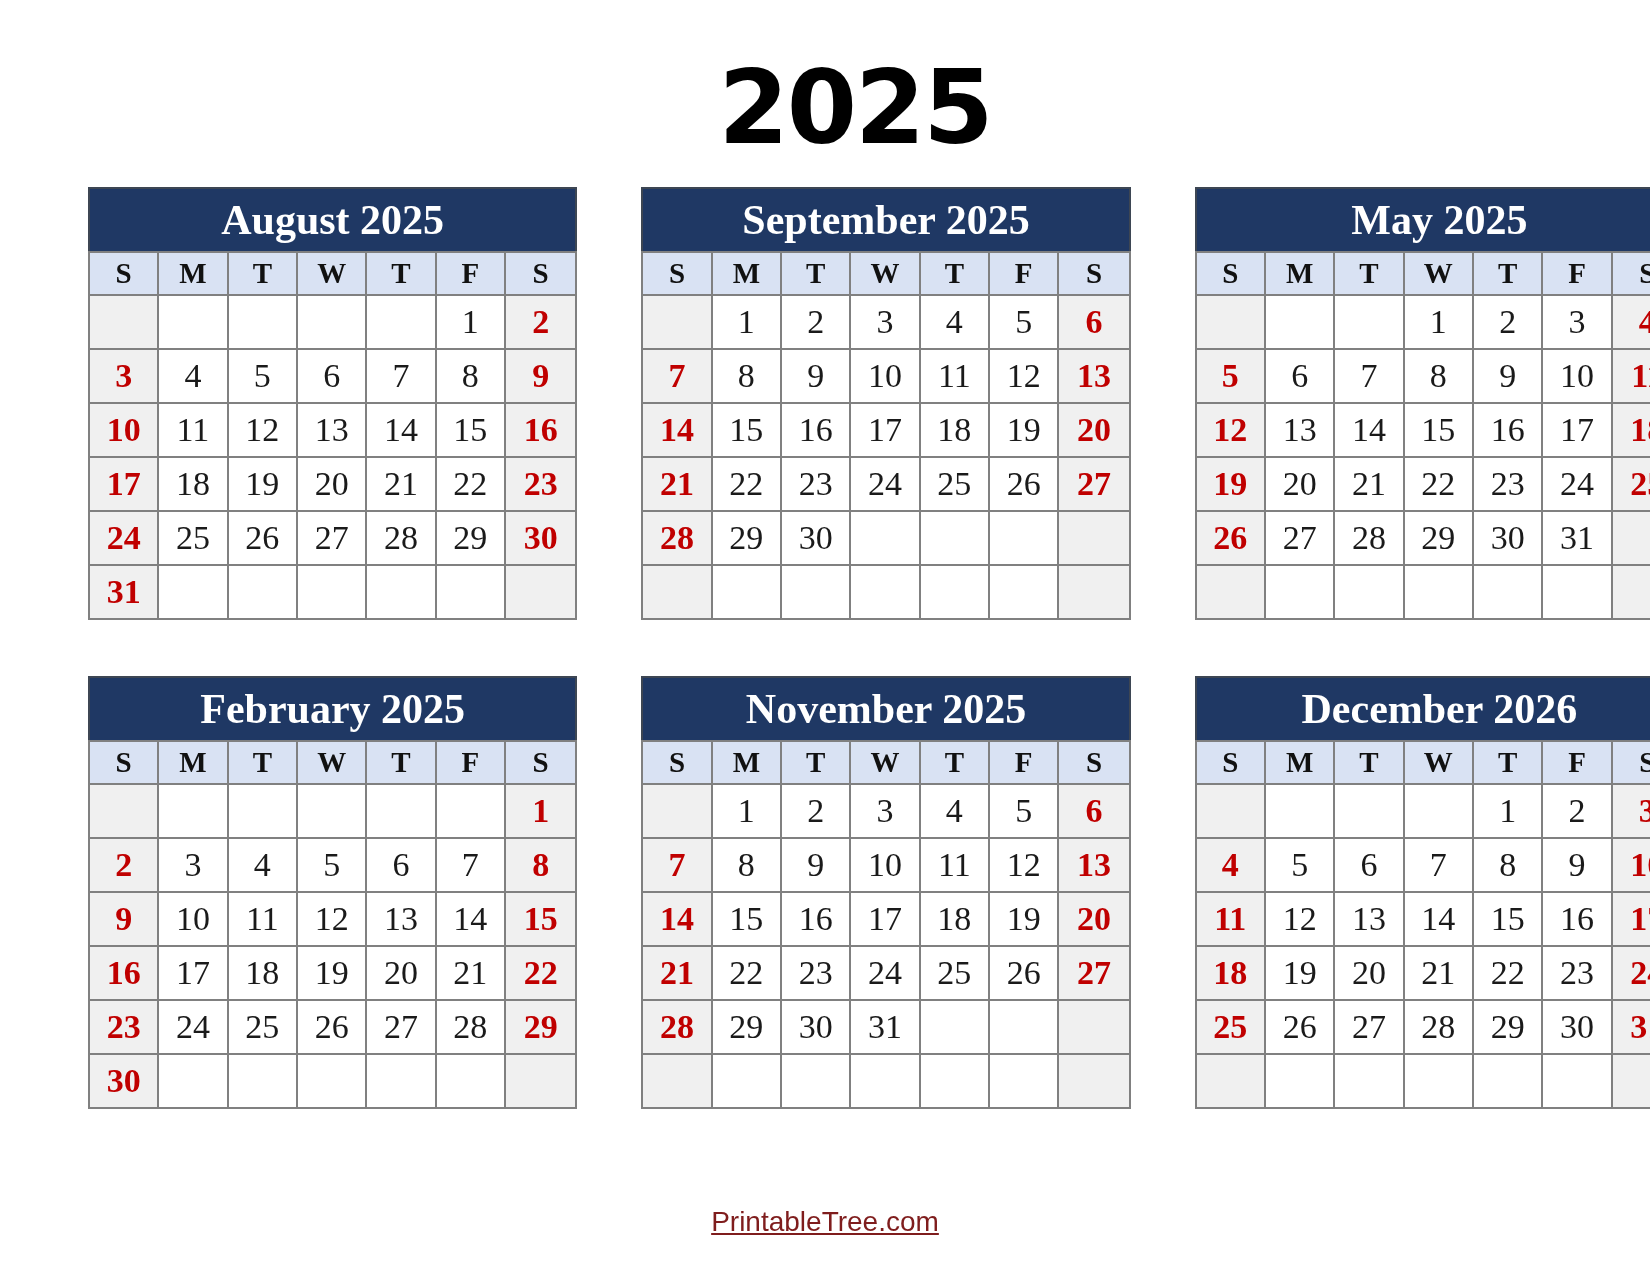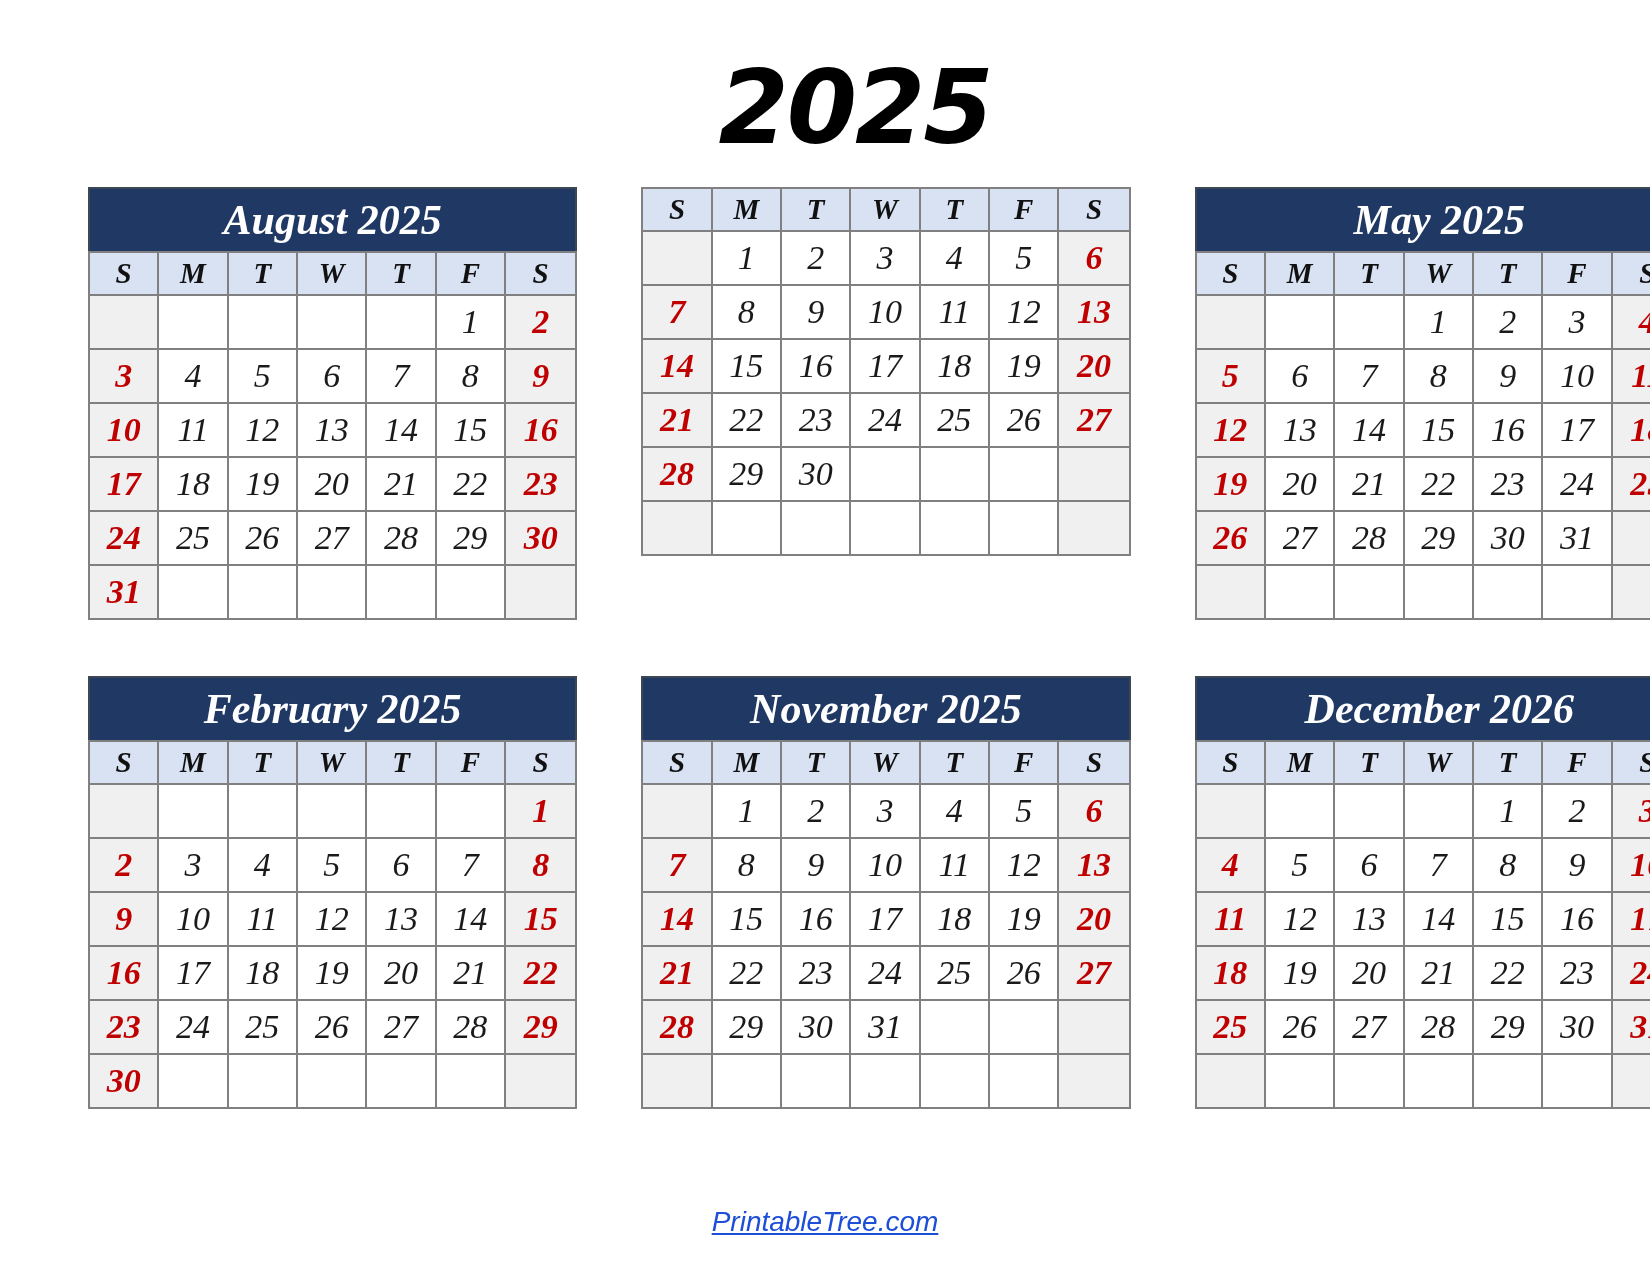--- a/index.html
+++ b/index.html
@@ -7,21 +7,20 @@
     padding: 0;
     background: #ffffff;
   }
   .page {
     position: relative;
     width: 1650px;
     height: 1275px;
     background: #ffffff;
     overflow: hidden;
     font-family: "Liberation Serif", serif;
-    font-style: italic;
   }
   .year-title {
     position: absolute;
     top: 58px;
     left: 0;
     right: 0;
     margin: 0;
     text-align: center;
     transform: translateX(30px);
     font-family: "DejaVu Sans", "Liberation Sans", sans-serif;
@@ -99,21 +98,21 @@
   .footer {
     position: absolute;
     top: 1206px;
     left: 0;
     right: 0;
     text-align: center;
     font-family: "Liberation Sans", sans-serif;
     font-size: 28px;
   }
   .footer-link {
-    color: #1d4ed8;
+    color: #7f1d1d;
     text-decoration: underline;
     cursor: pointer;
   }
 </style>
 </head>
 <body>
 
 <div class="page">
   <h1 class="year-title">2025</h1>
   <div class="months-grid" id="months">
@@ -182,20 +181,21 @@
               <div class="cell"></div>
               <div class="cell"></div>
               <div class="cell"></div>
               <div class="cell weekend"></div>
             </div>
           </div>
     </div>
   </div>
 
   <div class="cal">
+    <div class="cal-header">September 2025</div>
     <div class="cal-table">
       <div class="weekday-row">
             <div class="wd-cell">S</div>
             <div class="wd-cell">M</div>
             <div class="wd-cell">T</div>
             <div class="wd-cell">W</div>
             <div class="wd-cell">T</div>
             <div class="wd-cell">F</div>
             <div class="wd-cell">S</div>
           </div>

